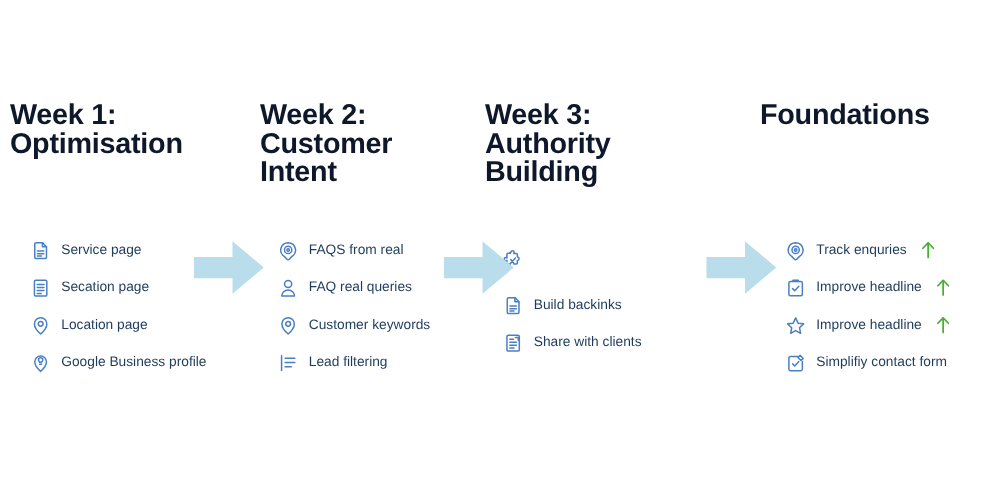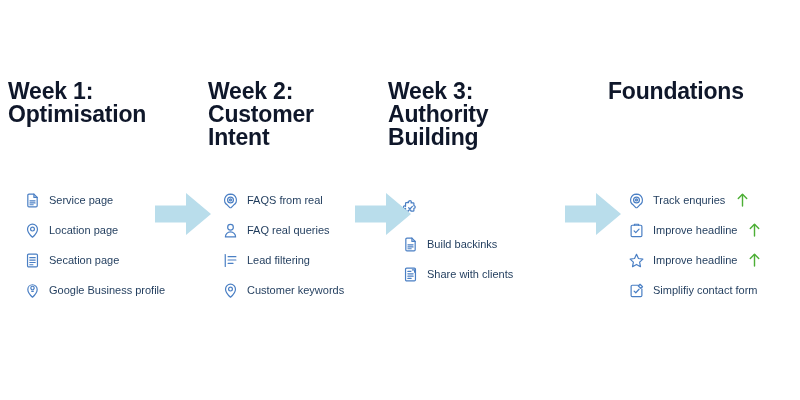--- a/index.html
+++ b/index.html
@@ -122,35 +122,35 @@
             <path d="M14 3v4.6h4.6"></path>
             <path d="M8.4 12.4h7.2M8.4 15.4h7.2M8.4 18h4.6"></path>
           </svg>
         </span>
         <span class="item-text">Service page</span>
       </div>
 
       <div class="list-item">
         <span class="item-icon">
           <svg viewBox="0 0 24 24" fill="none" stroke="currentColor" stroke-width="1.7" stroke-linecap="round" stroke-linejoin="round">
+            <rect x="5" y="3" width="14" height="18" rx="1.6"></rect>
+            <path d="M8.2 8h7.6M8.2 11.4h7.6M8.2 14.8h7.6M8.2 18h4.4"></path>
+          </svg>
+        </span>
+        <span class="item-text">Secation page</span>
+      </div>
+
+      <div class="list-item">
+        <span class="item-icon">
+          <svg viewBox="0 0 24 24" fill="none" stroke="currentColor" stroke-width="1.7" stroke-linecap="round" stroke-linejoin="round">
             <path d="M12 21.5s7-6.2 7-11.4A7 7 0 1 0 5 10.1c0 5.2 7 11.4 7 11.4z"></path>
             <circle cx="12" cy="10" r="2.7"></circle>
           </svg>
         </span>
         <span class="item-text">Location page</span>
-      </div>
-
-      <div class="list-item">
-        <span class="item-icon">
-          <svg viewBox="0 0 24 24" fill="none" stroke="currentColor" stroke-width="1.7" stroke-linecap="round" stroke-linejoin="round">
-            <rect x="5" y="3" width="14" height="18" rx="1.6"></rect>
-            <path d="M8.2 8h7.6M8.2 11.4h7.6M8.2 14.8h7.6M8.2 18h4.4"></path>
-          </svg>
-        </span>
-        <span class="item-text">Secation page</span>
       </div>
 
       <div class="list-item">
         <span class="item-icon">
           <svg viewBox="0 0 24 24" fill="none" stroke="currentColor" stroke-width="1.7" stroke-linecap="round" stroke-linejoin="round">
             <path d="M12 21.5s6.6-6 6.6-11A6.6 6.6 0 1 0 5.4 10.5c0 5 6.6 11 6.6 11z"></path>
             <path d="M9.6 8.4a2.4 2.4 0 0 1 4.8 0c0 1.2-.9 1.7-1.2 2.6h-2.4c-.3-.9-1.2-1.4-1.2-2.6z"></path>
             <path d="M10.9 13.4h2.2"></path>
           </svg>
         </span>
@@ -185,35 +185,35 @@
             <circle cx="12" cy="7.4" r="4"></circle>
             <path d="M4.8 21c0-3.9 3.2-7 7.2-7s7.2 3.1 7.2 7z"></path>
           </svg>
         </span>
         <span class="item-text">FAQ real queries</span>
       </div>
 
       <div class="list-item">
         <span class="item-icon">
           <svg viewBox="0 0 24 24" fill="none" stroke="currentColor" stroke-width="1.7" stroke-linecap="round" stroke-linejoin="round">
+            <path d="M12 21.5s7-6.2 7-11.4A7 7 0 1 0 5 10.1c0 5.2 7 11.4 7 11.4z"></path>
+            <circle cx="12" cy="10" r="2.7"></circle>
+          </svg>
+        </span>
+        <span class="item-text">Customer keywords</span>
+      </div>
+
+      <div class="list-item">
+        <span class="item-icon">
+          <svg viewBox="0 0 24 24" fill="none" stroke="currentColor" stroke-width="1.7" stroke-linecap="round" stroke-linejoin="round">
             <path d="M4.6 3.6v16.8"></path>
             <path d="M8.6 6.6h11M8.6 11.3h11M8.6 16h7"></path>
           </svg>
         </span>
         <span class="item-text">Lead filtering</span>
-      </div>
-
-      <div class="list-item">
-        <span class="item-icon">
-          <svg viewBox="0 0 24 24" fill="none" stroke="currentColor" stroke-width="1.7" stroke-linecap="round" stroke-linejoin="round">
-            <path d="M12 21.5s7-6.2 7-11.4A7 7 0 1 0 5 10.1c0 5.2 7 11.4 7 11.4z"></path>
-            <circle cx="12" cy="10" r="2.7"></circle>
-          </svg>
-        </span>
-        <span class="item-text">Customer keywords</span>
       </div>
 
     </div>
   </div>
 
   <div class="column col-3">
     <div class="col-title">
       <span class="tline">Week 3:</span>
       <span class="tline">Authority</span>
       <span class="tline">Building</span>

